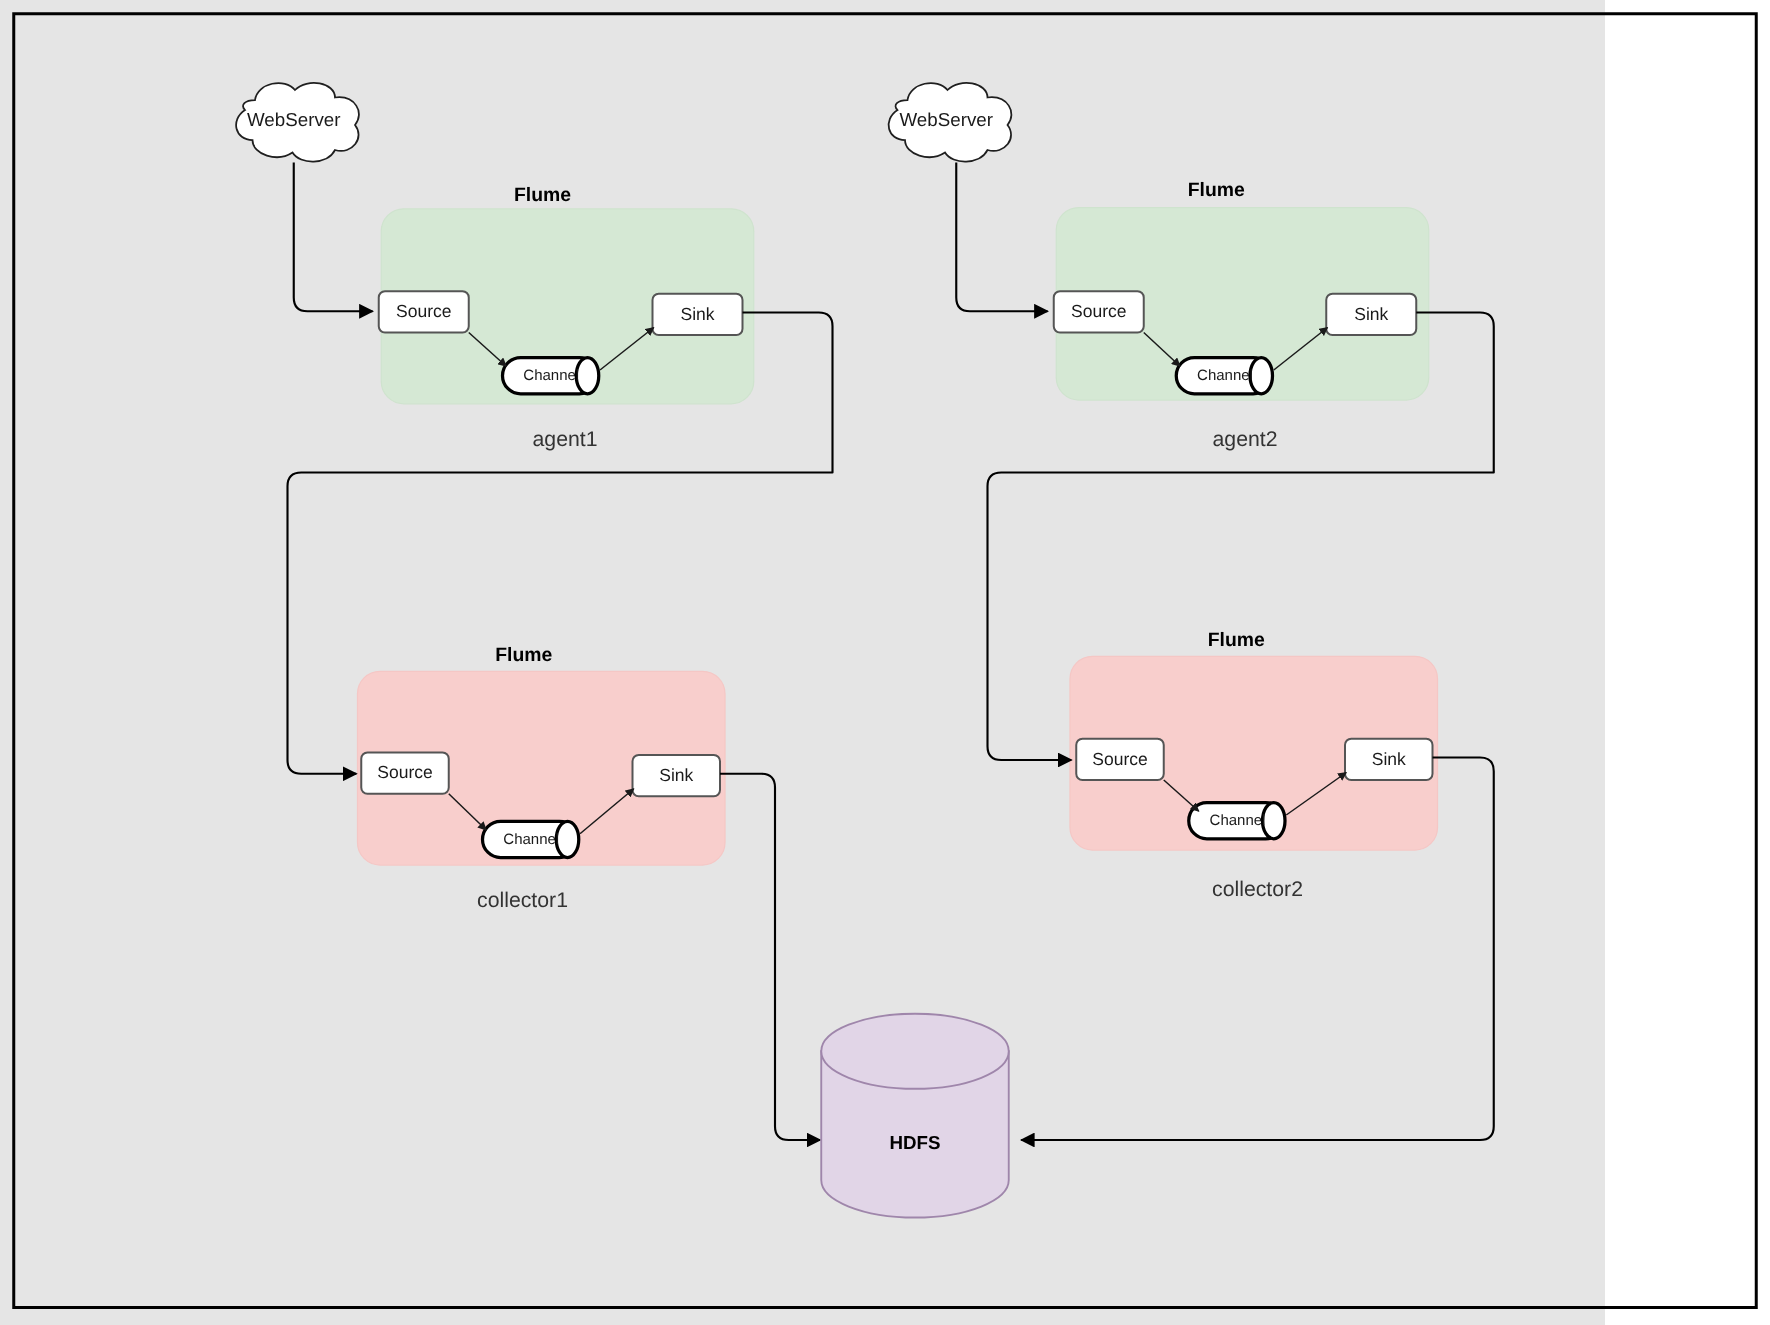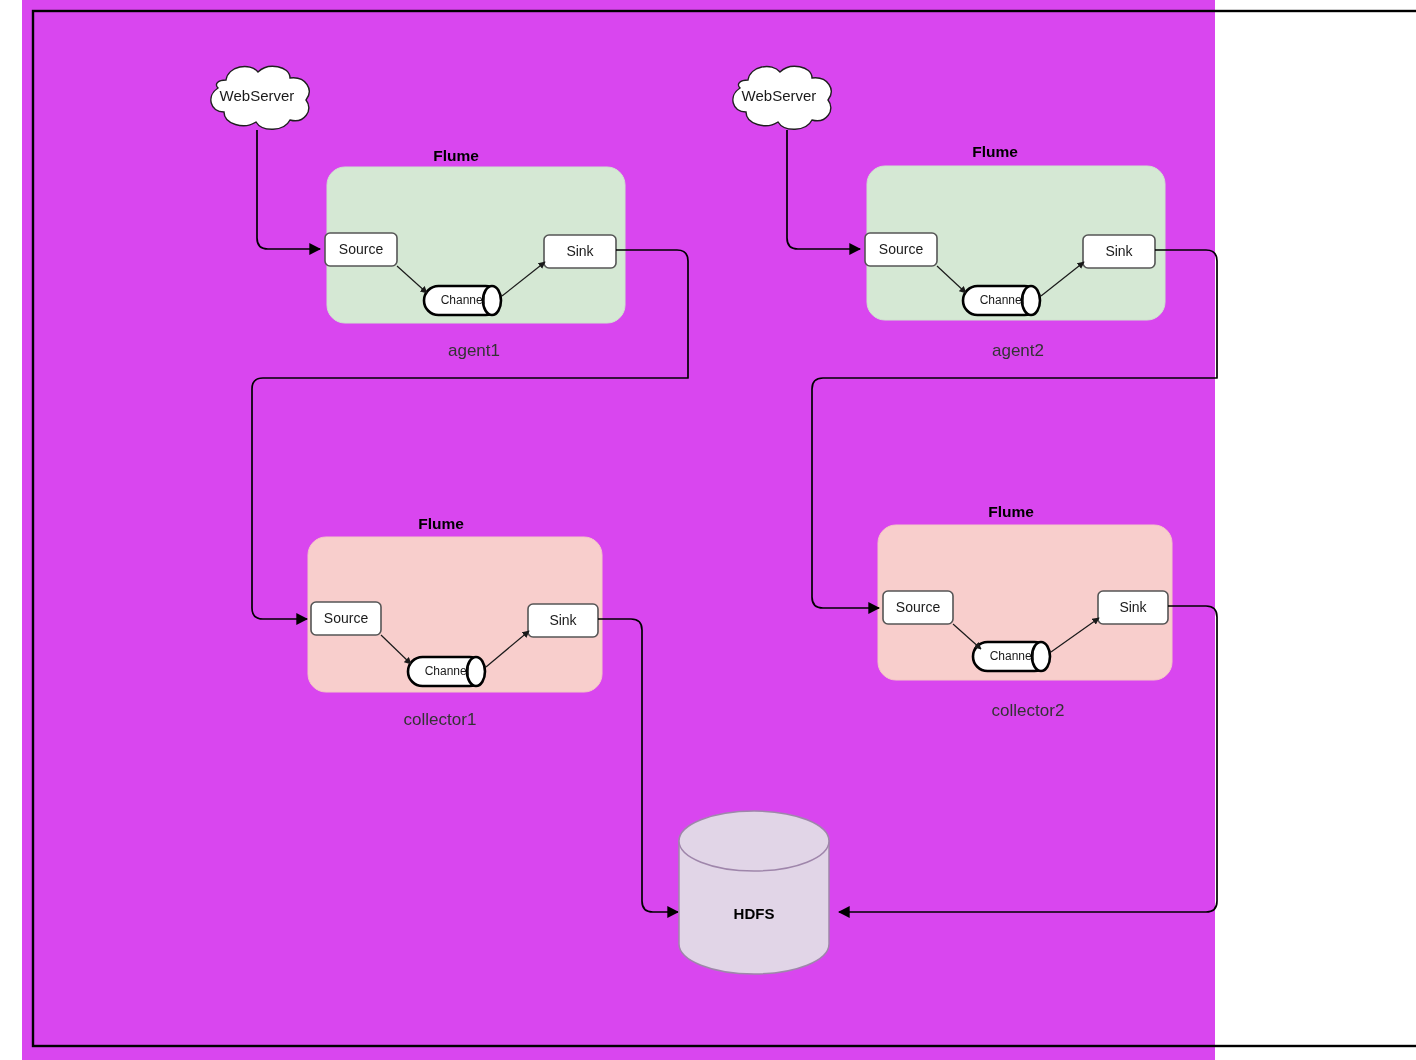--- a/index.html
+++ b/index.html
@@ -9,24 +9,23 @@
     background: #ffffff;
   }
   body {
     width: 1416px;
     height: 1060px;
     font-family: "Liberation Sans", sans-serif;
     overflow: hidden;
   }
   #diagram-root {
     position: relative;
-    width: 1193px;
+    width: 1284px;
     height: 1060px;
-    background: #d946ef;
-    margin-left: 22px;
+    background: #e5e5e5;
   }
   svg#flume-svg {
     display: block;
     width: 1416px;
     height: 1060px;
   }
   .frame-border {
     fill: none;
     stroke: #000000;
     stroke-width: 2.4;

